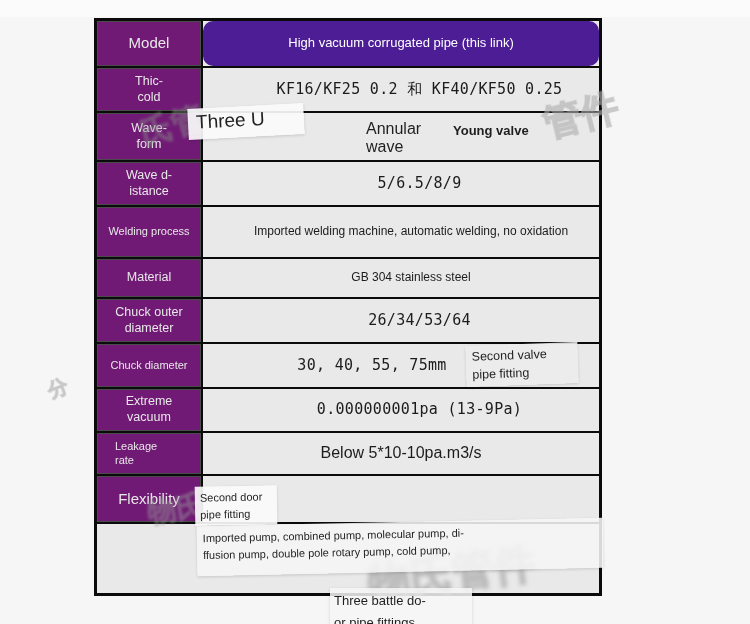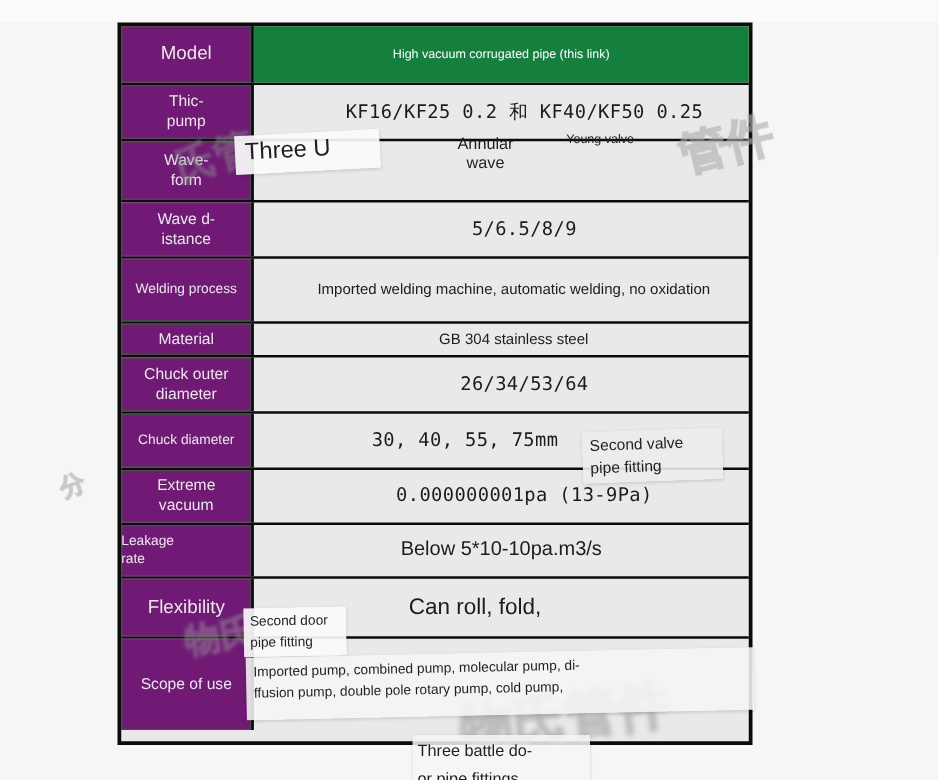--- a/index.html
+++ b/index.html
@@ -11,52 +11,52 @@
   .page-bg-top { position:absolute; left:0; top:0; width:750px; height:17px; background:#fbfbfb; }
 
   
   .spec-table {
     position:absolute; left:94px; top:18px; width:508px; height:578px;
     border:3px solid #0b0b0b; background:#e9e9e9;
   }
   .row { display:flex; border-bottom:2px solid #0b0b0b; }
   .row:last-child { border-bottom:none; }
   .r1{height:47px}.r2{height:45px}.r3{height:49px}.r4{height:45px}.r5{height:52px}
-  .r6{height:27px}.r7{height:45px}.r8{height:45px}.r9{height:44px}.r10{height:43px}
+  .r6{height:40px}.r7{height:45px}.r8{height:45px}.r9{height:44px}.r10{height:43px}
   .r11{height:48px}.r12{height:73px}
   .cell { display:flex; align-items:center; justify-content:center;
           text-align:center; white-space:pre-line; }
   .label {
     flex:0 0 106px; width:106px; background:#701a75; color:#e8e8e8;
     border-right:2px solid #0b0b0b; box-shadow: inset 0 0 0 1px #4b4b4b;
     font-size:12.5px; line-height:1.25;
   }
   .lab-lg { font-size:15px; }
   .lab-sm { font-size:11px; }
-  .lab-left { justify-content:flex-start; text-align:left; }
+  .lab-left { justify-content:flex-start; text-align:left; padding-left:18px; }
   .value { flex:1; color:#1c1c1c; font-size:12px; line-height:1.3; }
-  .red { background:#15803d; color:#ffffff; font-size:10px; cursor:pointer; }
+  .red { background:#4c1d95; color:#ffffff; font-size:13px; cursor:pointer;border-radius:10px; }
   .mono { font-family:"DejaVu Sans Mono", monospace; font-size:15px; letter-spacing:.3px;margin-left:37px; }
   .val-md { font-size:16px; }
   .val-lg { font-size:18px; }
   .val-sm { font-size:12px;margin-left:20px; }
   .pad-r { padding-right:95px; }
   .pad-r2 { padding-right:42px; }
 
   
   .patch {
     position:absolute; color:#1f1f1f; white-space:pre-line;
     background:rgba(250,250,250,.92); box-shadow:0 1px 3px rgba(0,0,0,.15);
     z-index:30;
   }
   .floating { position:absolute; color:#1f1f1f; white-space:pre-line; z-index:30; }
   #ov-three-u { left:188px; top:106px; width:116px; height:31px; transform:rotate(-3deg);
                 font-size:19px; padding:3px 8px; }
-  #ov-annular { left:366px; top:108px; font-size:13px; line-height:1.15; text-align:center; }
-  #ov-young   { left:453px; top:106px; font-size:10px; }
+  #ov-annular { left:366px; top:120px; font-size:16px; line-height:1.15; text-align:left; }
+  #ov-young   { left:453px; top:123px; font-size:13px;font-weight:bold; }
   #ov-second-valve { left:466px; top:344px; width:112px; font-size:12.5px; line-height:1.4;
                      transform:rotate(-2deg); background:rgba(236,236,236,.9); padding:3px 6px; text-align:left; }
   #ov-second-door  { left:195px; top:486px; width:82px; font-size:11px; line-height:1.5;
                      transform:rotate(-1deg); padding:3px 5px; text-align:left; }
   #ov-imported     { left:197px; top:522px; width:406px; font-size:11px; line-height:1.55;
                      transform:rotate(-1.2deg); padding:4px 6px 12px 6px; text-align:left;
                      background:rgba(245,245,245,.88); }
   #ov-three-battle { left:330px; top:556px; width:142px; font-size:13px; line-height:1.7;
                      background:rgba(246,246,246,.85); padding:2px 4px; text-align:left;margin-top:32px; }
 
@@ -82,21 +82,21 @@
 
 <div class="spec-table">
 
   <div class="row r1">
     <div class="cell label lab-lg">Model</div>
     <div class="cell value red">High vacuum corrugated pipe (this link)</div>
   </div>
 
   <div class="row r2">
     <div class="cell label">Thic-
-pump</div>
+cold</div>
     <div class="cell value mono">KF16/KF25 0.2 和 KF40/KF50 0.25</div>
   </div>
 
   <div class="row r3">
     <div class="cell label">Wave-
 form</div>
     <div class="cell value"></div>
   </div>
 
   <div class="row r4">
@@ -133,25 +133,23 @@
   </div>
 
   <div class="row r10">
     <div class="cell label lab-sm lab-left">Leakage
 rate</div>
     <div class="cell value val-md">Below 5*10-10pa.m3/s</div>
   </div>
 
   <div class="row r11">
     <div class="cell label lab-lg">Flexibility</div>
-    <div class="cell value val-lg pad-r2">Can roll, fold,</div>
   </div>
 
   <div class="row r12">
-    <div class="cell label">Scope of use</div>
     <div class="cell value"></div>
   </div>
 
 </div>
 
 <div class="patch" id="ov-three-u">Three U</div>
 <div class="floating" id="ov-annular">Annular
 wave</div>
 <div class="floating" id="ov-young">Young valve</div>
 <div class="patch" id="ov-second-valve">Second valve

